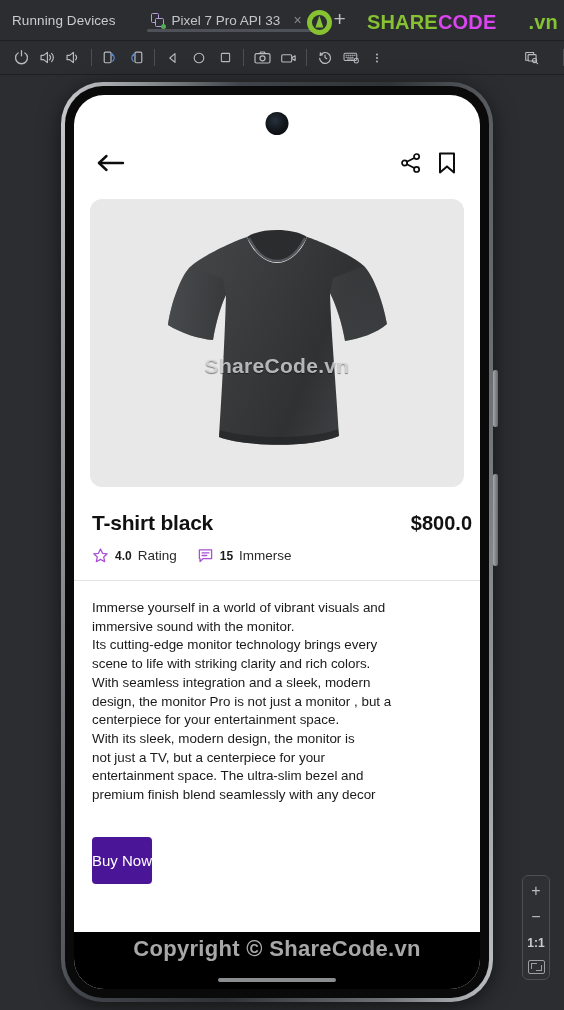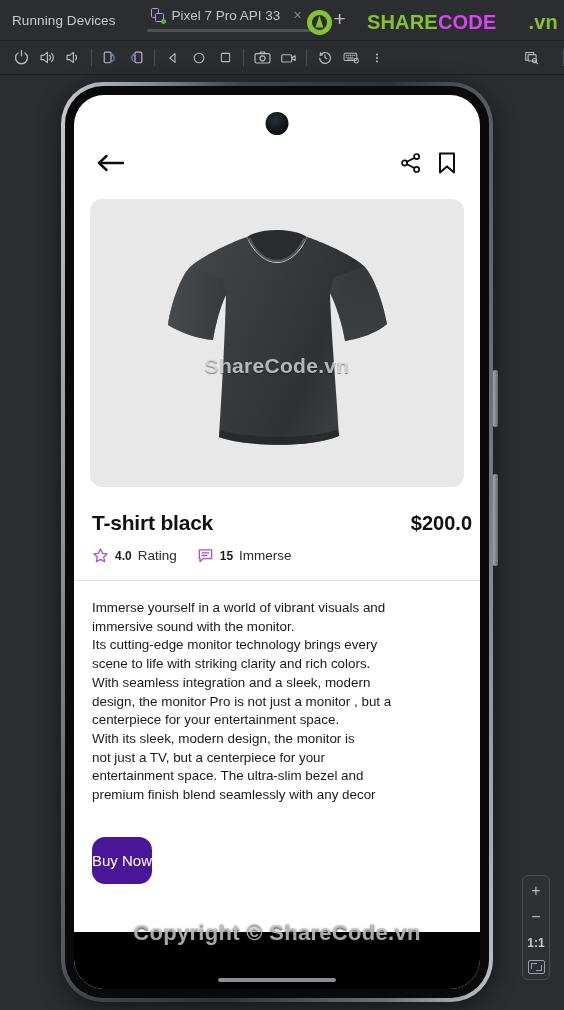--- a/index.html
+++ b/index.html
@@ -16,21 +16,21 @@
     position: absolute; left: 0; top: 0; width: 564px; height: 41px;
     background: #2b2d30; display: flex; align-items: center;
     border-bottom: 1px solid #1e1f22;
     gap: 9px;
   }
   .tabbar-title {
     color: #c9ccd1; font-size: 13.5px; padding: 0 14px 0 12px;
     white-space: nowrap; letter-spacing: .1px;
   }
   .tab {
-    position: relative; height: 24px; display: flex; align-items: flex-start;
+    position: relative; height: 24px; display: flex; align-items: center;
     gap: 7px; padding: 0 8px 0 12px; cursor: default;
   }
   .tab.active::after {
     content: ""; position: absolute; left: 8px; right: 0; bottom: 0;
     height: 3px; background: #4e5157; border-radius: 2px;
   }
   .tab-label { color: #c2c5ca; font-size: 13.5px; white-space: nowrap; }
   .tab-close { color: #868a91; font-size: 14px; padding: 0 6px; line-height: 1; }
   .tab-add { color: #b9bcc2; font-size: 21px; line-height: 1; padding: 0 9px 3px 9px; font-weight: 300; }
   .dev-icon { position: relative; width: 14px; height: 15px; flex: none; }
@@ -157,29 +157,29 @@
 
   .divider { height: 1px; background: #e3e3e3; margin: 16px 0 0 0; }
 
   .desc {
     padding: 18px 18px 0 18px;
     font-size: 13.4px; line-height: 18.7px; color: #1a1a1a;
     white-space: pre-line;
   }
 
   .buy {
-    margin: 32px 18px 0 18px; height: 47px; border-radius: 13px;
+    margin: 32px 18px 0 18px; height: 47px; border-radius: 4px;
     background: #4b1598; color: #fff; font-size: 15px;
     display: flex; align-items: center; justify-content: center;
     border: none; cursor: pointer;
   }
 
   .navbar-blk {
     position: absolute; left: 0; right: 0; bottom: 0; height: 57px;
-    background: #000; display: flex; align-items: flex-start; justify-content: center;
+    background: #000; display: flex; align-items: center; justify-content: center;
   }
   .navbar-blk .wm {
     font-size: 22px; font-weight: 700; letter-spacing: .3px;
     color: rgba(205,205,205,.82);
     text-shadow: 0 1px 2px rgba(0,0,0,.8);
     white-space: nowrap;
     transform: translateY(-12px);
   }
   .gesture-pill {
     position: absolute; left: 50%; bottom: 7px; transform: translateX(-50%);
@@ -410,21 +410,21 @@
                 <path d="M31 44 C22 53 12 80 9 102 C22 110 40 116 54 117 C57 99 62 82 67 72 L64 56 Z" fill="url(#sl)" opacity=".55"></path>
                 <path d="M205 43 C214 52 224 78 228 101 C218 110 200 116 186 118 C183 100 177 82 171 70 L174 55 Z" fill="url(#sl)" opacity=".4"></path>
                 <path d="M60 214 C84 223 148 226 180 213 L179 206 C148 218 85 215 61 207 Z" fill="#232527" opacity=".7"></path>
               </svg>
             </div>
             <span class="hero-wm">ShareCode.vn</span>
           </div>
 
           <div class="title-row">
             <span class="p-title">T-shirt black</span>
-            <span class="p-price">$200.0</span>
+            <span class="p-price">$800.0</span>
           </div>
 
           <div class="meta-row">
             <span class="icon-btn">
               <svg width="17" height="17" viewBox="0 0 20 20" fill="none" stroke="#a84fd6" stroke-width="1.5">
                 <path d="M10 2.3l2.4 5.1 5.5.6-4.1 3.8 1.1 5.5L10 14.6l-4.9 2.7 1.1-5.5L2.1 8l5.5-.6z" stroke-linejoin="round"></path>
               </svg>
             </span>
             <span class="meta-val">4.0</span>
             <span class="meta-lbl">Rating</span>

